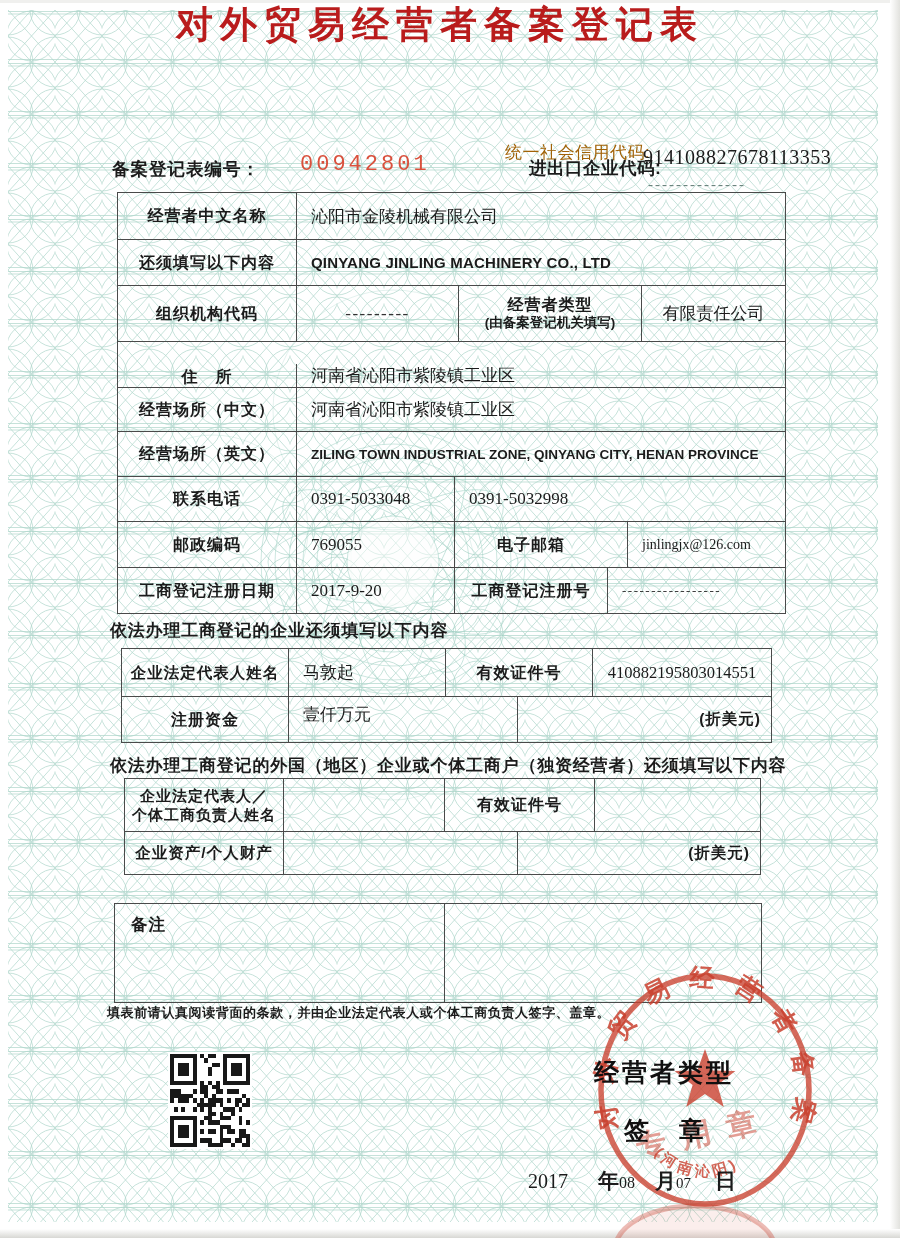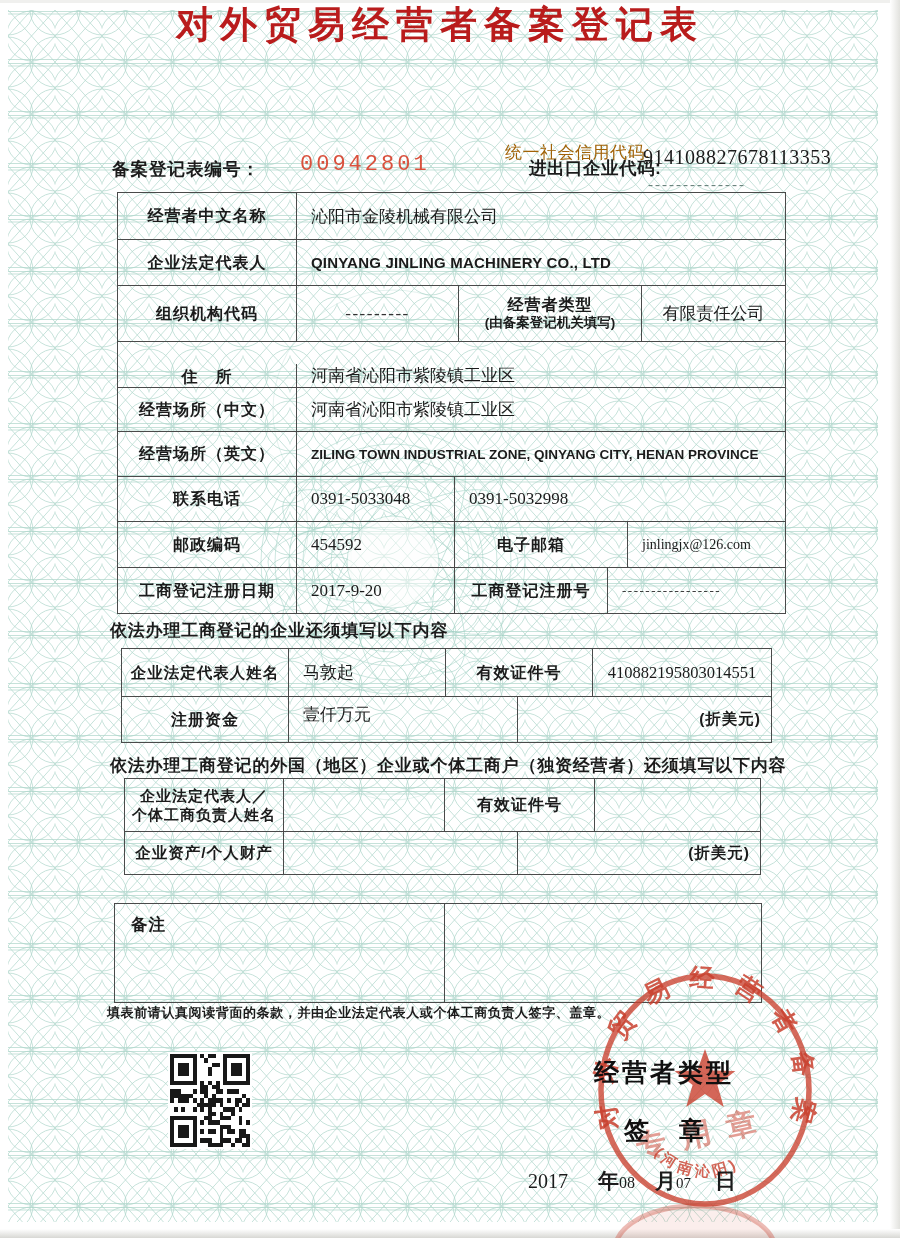--- a/index.html
+++ b/index.html
@@ -120,21 +120,21 @@
   <div class="abs ie-label">进出口企业代码:</div>
   <div class="abs credit-value">914108827678113353</div>
   <div class="abs ie-dashes">--------------</div>
 
   <div class="tbl" style="left:117px;top:192px;width:669px;">
     <div class="trow" style="height:46px;">
       <div class="c lblc" style="width:178px;">经营者中文名称</div>
       <div class="c valc" style="flex:1;">沁阳市金陵机械有限公司</div>
     </div>
     <div class="trow" style="height:46px;">
-      <div class="c lblc" style="width:178px;">企业法定代表人</div>
+      <div class="c lblc" style="width:178px;">还须填写以下内容</div>
       <div class="c valc val-en" style="flex:1;">QINYANG JINLING MACHINERY CO., LTD</div>
     </div>
     <div class="trow" style="height:56px;">
       <div class="c lblc" style="width:178px;">组织机构代码</div>
       <div class="c valc center dashes" style="width:162px;">---------</div>
       <div class="c lblc" style="width:183px;">
         <span>经营者类型</span>
         <span class="sub-lbl">(由备案登记机关填写)</span>
       </div>
       <div class="c valc center" style="flex:1;">有限责任公司</div>
@@ -151,21 +151,21 @@
       <div class="c lblc" style="width:178px;">经营场所（英文）</div>
       <div class="c valc val-en-sm" style="flex:1;">ZILING TOWN INDUSTRIAL ZONE, QINYANG CITY, HENAN PROVINCE</div>
     </div>
     <div class="trow" style="height:45px;">
       <div class="c lblc" style="width:178px;">联系电话</div>
       <div class="c valc" style="width:158px;">0391-5033048</div>
       <div class="c valc" style="flex:1;">0391-5032998</div>
     </div>
     <div class="trow" style="height:46px;">
       <div class="c lblc" style="width:178px;">邮政编码</div>
-      <div class="c valc" style="width:158px;">454592</div>
+      <div class="c valc" style="width:158px;">769055</div>
       <div class="c lblc" style="width:153px;">电子邮箱</div>
       <div class="c valc val-mono" style="flex:1;">jinlingjx@126.com</div>
     </div>
     <div class="trow" style="height:46px;">
       <div class="c lblc" style="width:178px;">工商登记注册日期</div>
       <div class="c valc" style="width:158px;">2017-9-20</div>
       <div class="c lblc" style="width:153px;">工商登记注册号</div>
       <div class="c valc dashes" style="flex:1;font-size:13px;">-----------------</div>
     </div>
   </div>

